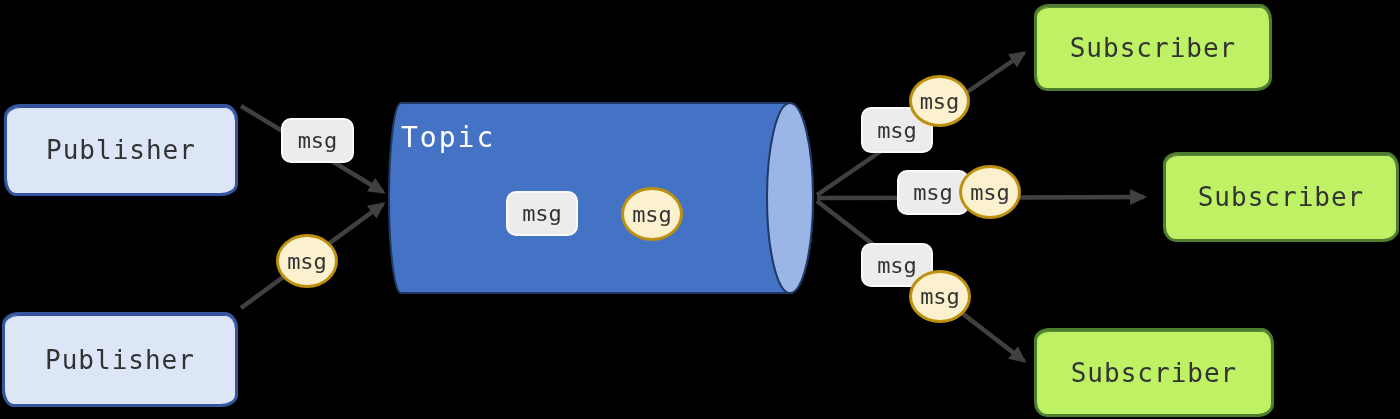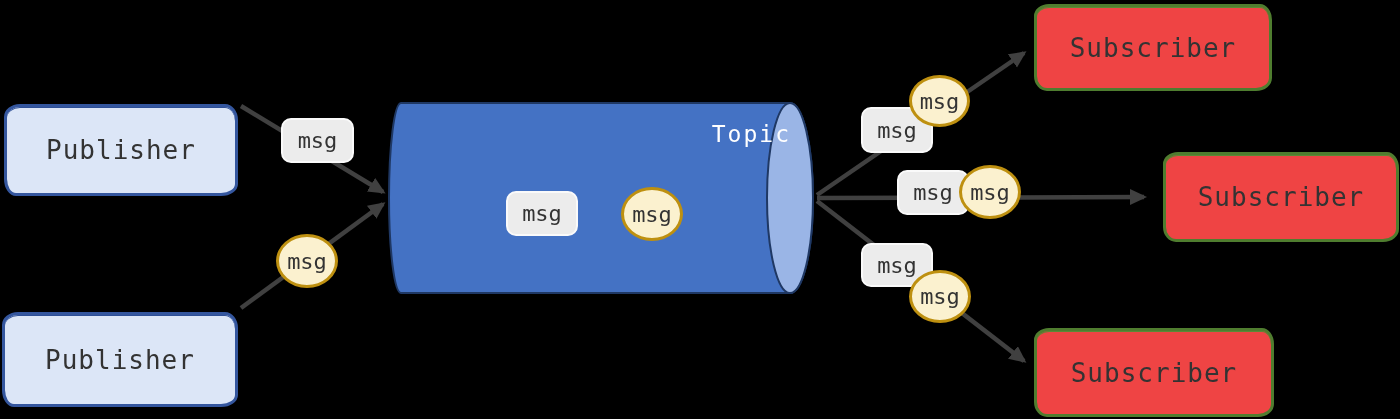--- a/index.html
+++ b/index.html
@@ -32,33 +32,33 @@
     letter-spacing: 1px;
   }
   .publisher {
     background: #DCE6F7;
     border: 3px solid #34569E;
     border-radius: 16px 13px 17px 12px / 13px 16px 12px 17px;
     box-shadow: inset 0 1px 0 #2E4F96;
     margin-top: 46px;
   }
   .subscriber {
-    background: #ef4444;
+    background: #bef264;
     border: 3px solid #4F7D2F;
     border-radius: 15px 12px 16px 13px / 12px 16px 13px 15px;
     box-shadow: inset 0 1px 0 #5A8A36;
   }
   .topic-label {
     position: absolute;
     left: 401px;
     top: 121px;
     width: 390px;
-    text-align: right;
+    text-align: left;
     color: #FFFFFF;
-    font-size: 23px;
+    font-size: 28px;
     letter-spacing: 2px;
   }
   .msg-rect {
     position: absolute;
     background: #ECECEC;
     border: 2px solid #FAFAFA;
     border-radius: 10px;
     display: flex;
     align-items: center;
     justify-content: center;

